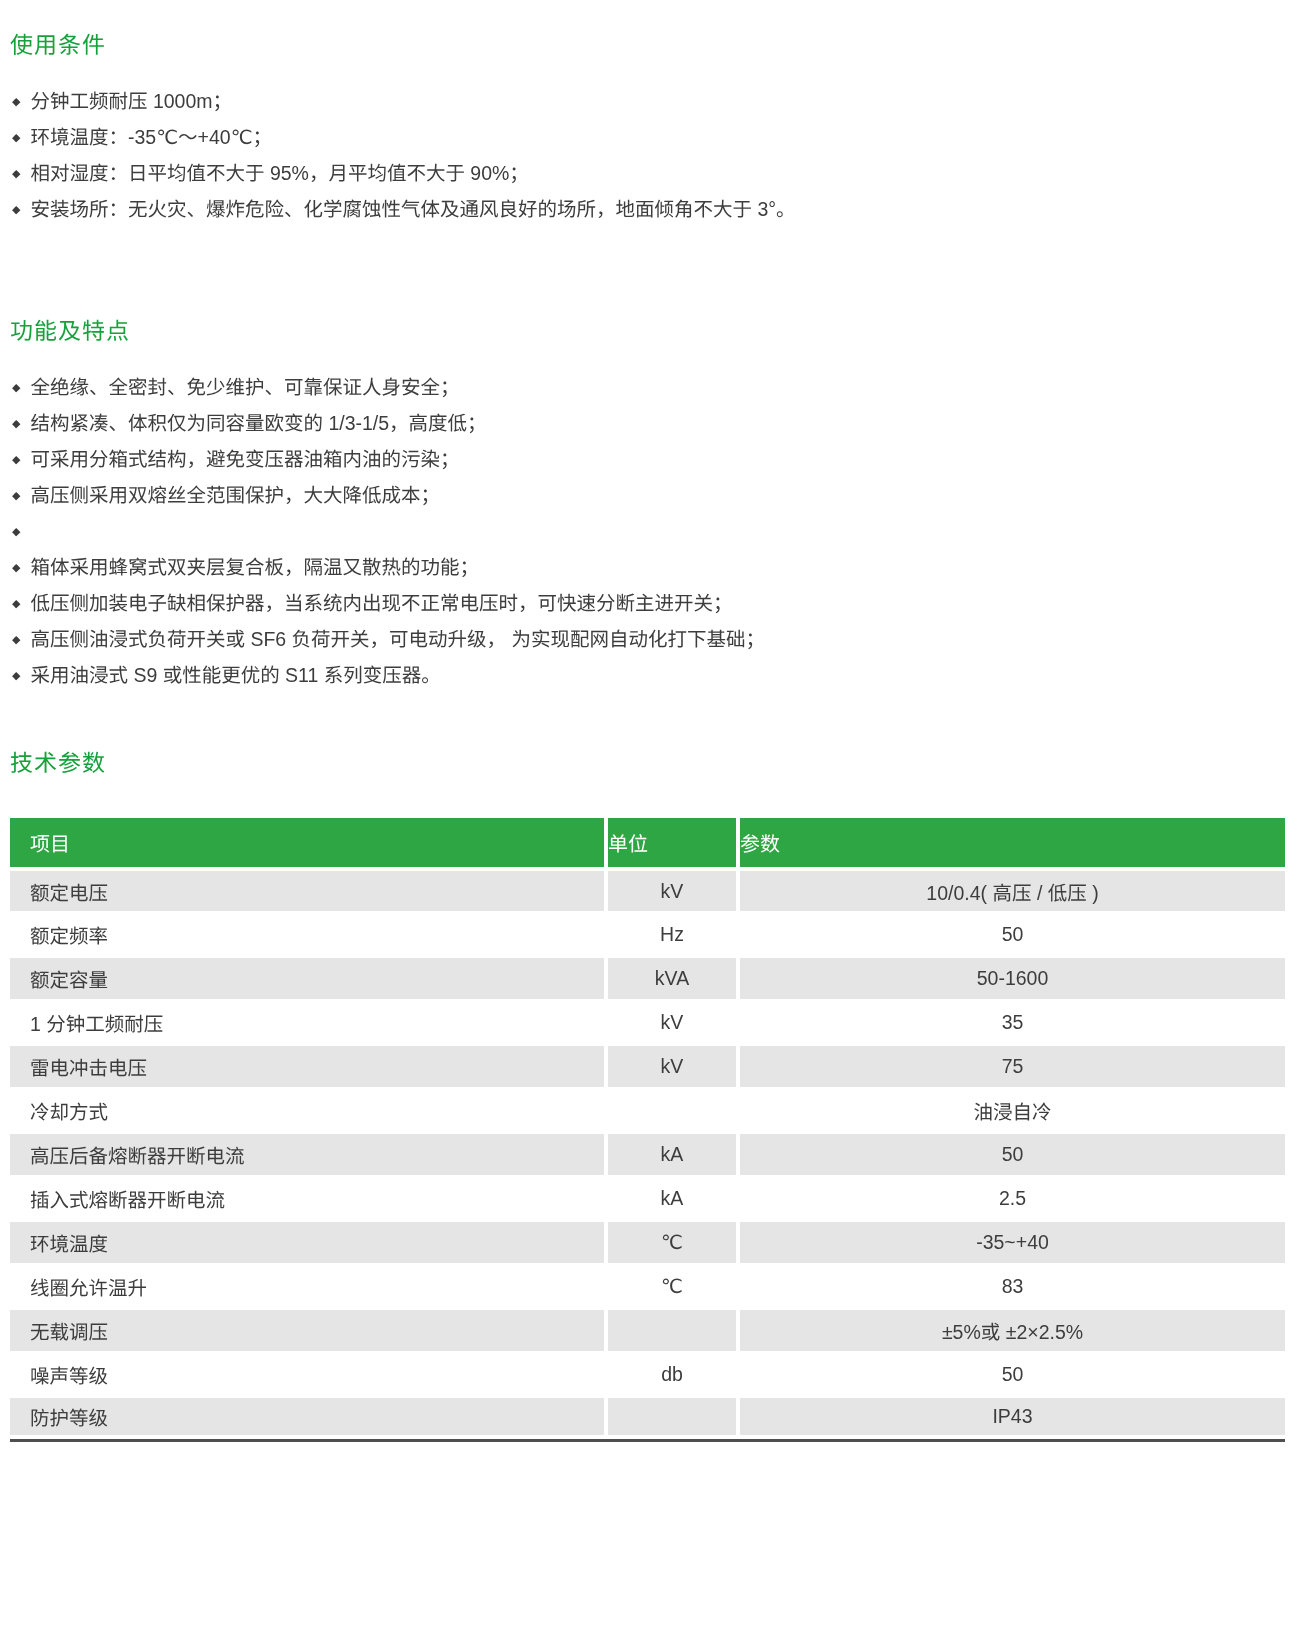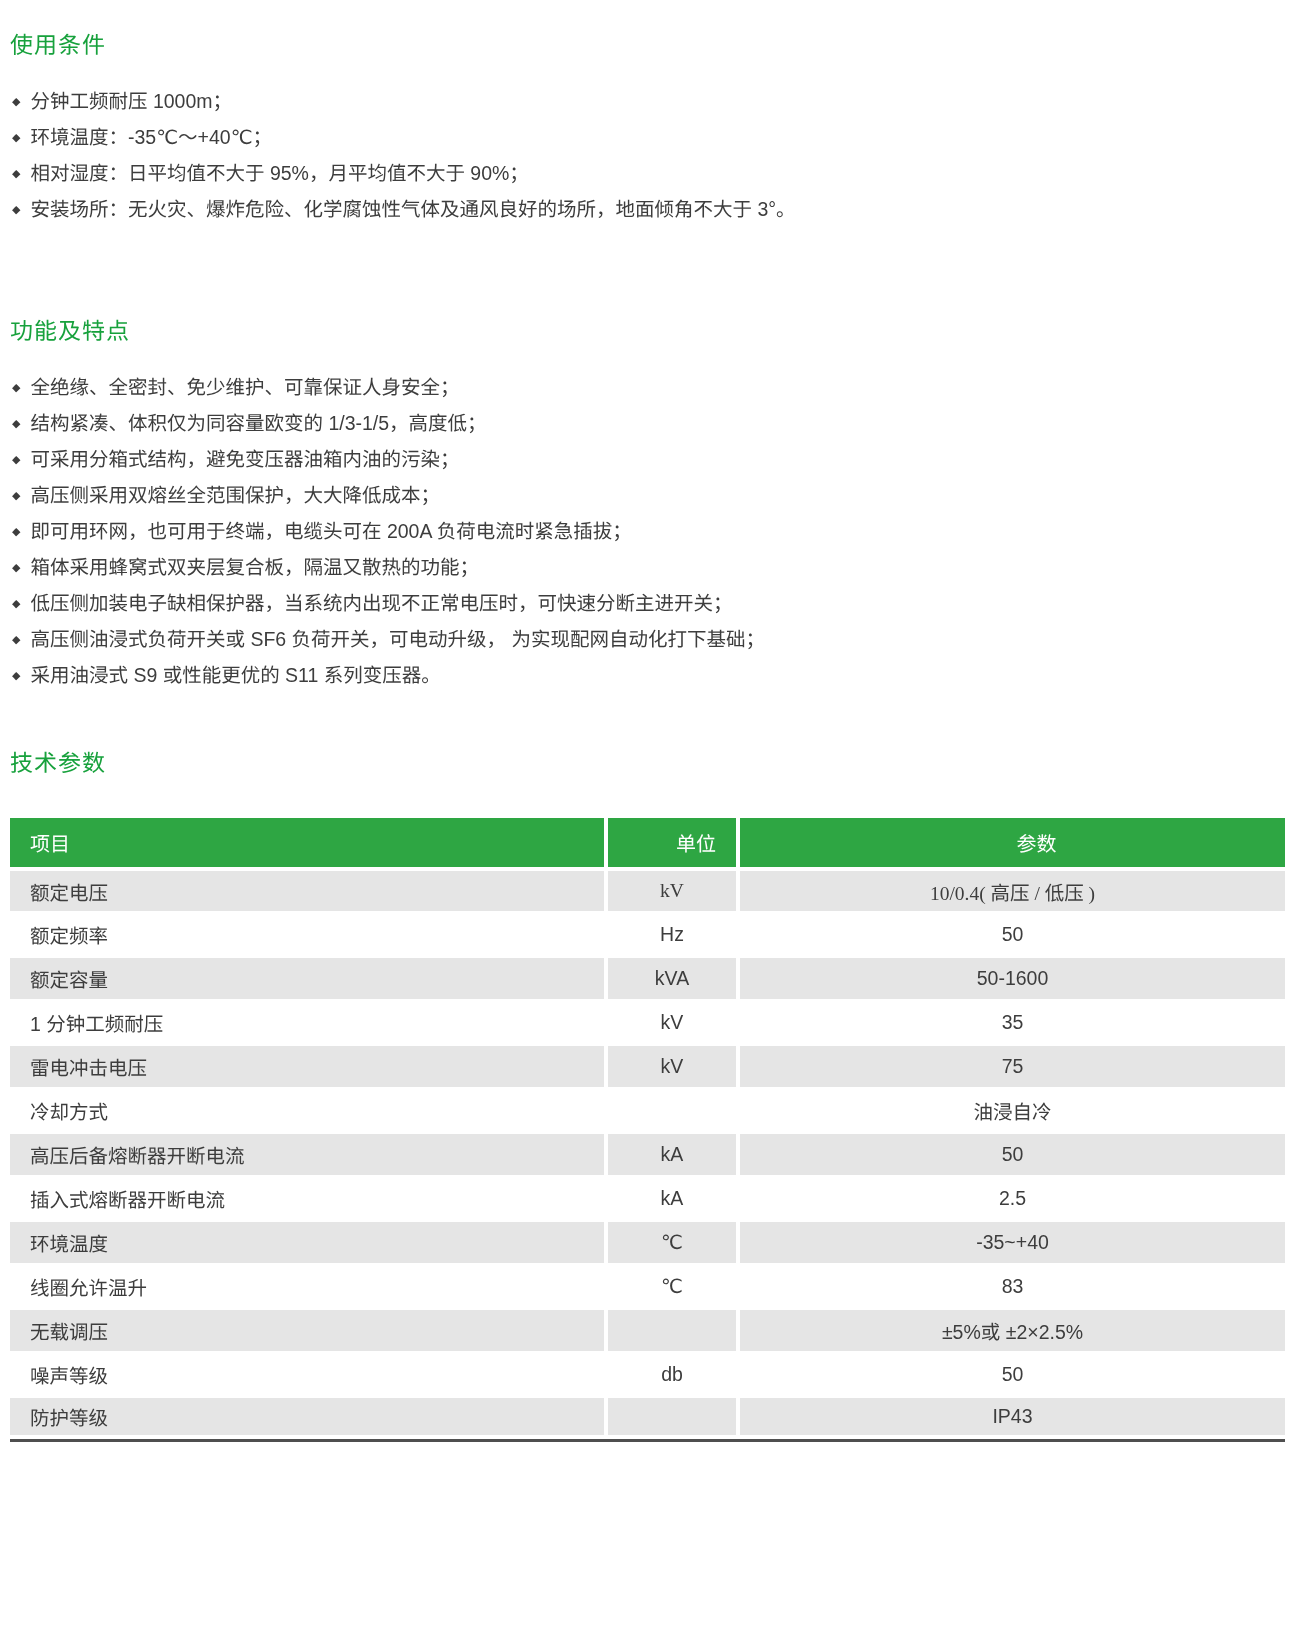--- a/index.html
+++ b/index.html
@@ -62,35 +62,35 @@
   col.c-value { width: auto; }
 
   .spec-table th {
     background: var(--table-header-green);
     color: var(--table-header-text);
     font-weight: normal;
     font-size: 20px;
     height: 49px;
   }
   .spec-table th.col-item { text-align: left; padding-left: 20px; font-family: Liberation Mono, monospace; }
-  .spec-table th.col-unit, .spec-table th.col-value { text-align: center; padding-left: 48px; }
+  .spec-table th.col-unit, .spec-table th.col-value { text-align: left; }
 
   .spec-table td {
     height: 44px;
     font-size: 19.5px;
     border-top: 3px solid #ffffff;
   }
   .spec-table td.col-item { text-align: left; padding-left: 20px; }
   .spec-table td.col-unit, .spec-table td.col-value { text-align: center; }
   .spec-table td.col-unit, .spec-table th.col-unit,
   .spec-table td.col-value, .spec-table th.col-value { border-left: 4px solid #ffffff; }
 
   .spec-table tbody tr:nth-child(odd) td  { background: var(--row-alt-bg); }
   .spec-table tbody tr:nth-child(even) td { background: var(--row-bg); }
-  .spec-table tbody tr:first-child td { border-top: 4px solid #ffffff; font-family: Liberation Serif, serif; }
+  .spec-table tbody tr:first-child td { border-top: 4px solid #ffffff; }
   .spec-table tbody tr:last-child td { border-bottom: 4px solid #ffffff; }
 </style>
 </head>
 <body>
 
 <div class="page">
 
   <section class="section-usage">
     <h2 class="section-title">使用条件</h2>
     <ul class="bullets">
@@ -127,21 +127,20 @@
         <li>
           <span class="diamond">◆</span>
           <span>可采用分箱式结构，避免变压器油箱内油的污染；</span>
         </li>
         <li>
           <span class="diamond">◆</span>
           <span>高压侧采用双熔丝全范围保护，大大降低成本；</span>
         </li>
         <li>
           <span class="diamond">◆</span>
-          <span>即可用环网，也可用于终端，电缆头可在 200A 负荷电流时紧急插拔；</span>
         </li>
         <li>
           <span class="diamond">◆</span>
           <span>箱体采用蜂窝式双夹层复合板，隔温又散热的功能；</span>
         </li>
         <li>
           <span class="diamond">◆</span>
           <span>低压侧加装电子缺相保护器，当系统内出现不正常电压时，可快速分断主进开关；</span>
         </li>
         <li>

